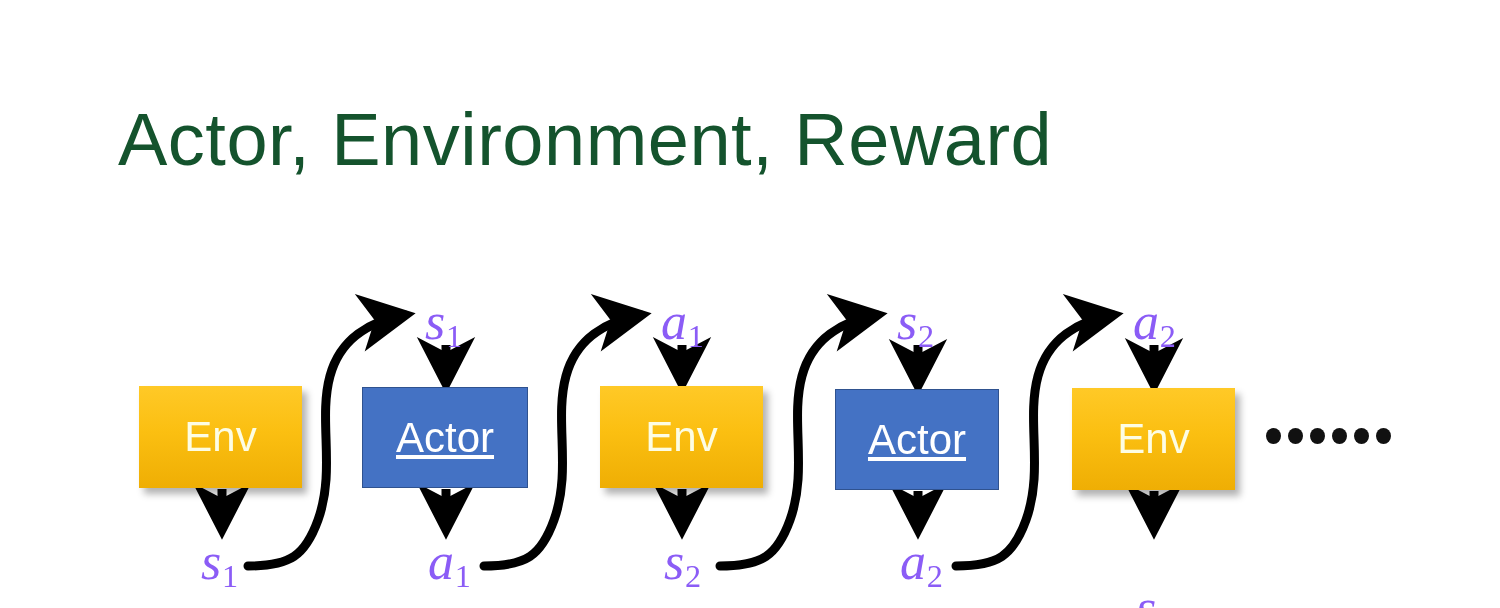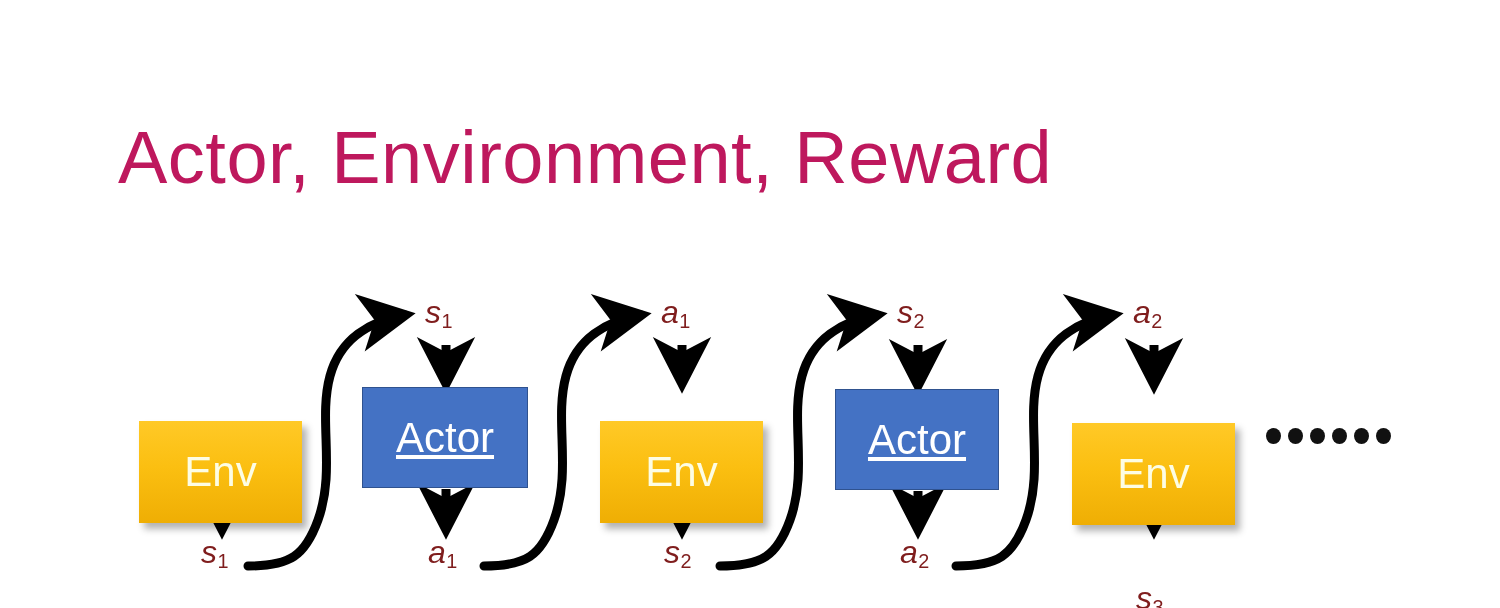--- a/index.html
+++ b/index.html
@@ -16,26 +16,26 @@
     width: 1500px;
     height: 608px;
     background: #ffffff;
     overflow: hidden;
   }
 
   
   #title {
     position: absolute;
     left: 118px;
-    top: 121px;
+    top: 103px;
     font-family: "Liberation Sans", sans-serif;
     font-size: 74px;
     font-weight: 300;
     letter-spacing: 0.5px;
-    color: #be185d;
+    color: #14532d;
     white-space: nowrap;
     line-height: 1.0;
   }
 
   
   #diagram {
     position: absolute;
     left: 0;
     top: 0;
     width: 1500px;
@@ -59,36 +59,35 @@
     box-sizing: border-box;
     font-family: "Liberation Sans", sans-serif;
     font-weight: 400;
     font-size: 42px;
     line-height: 1;
   }
   .node.env {
     background: linear-gradient(to bottom, #FFC927 0%, #FBBF11 45%, #EFAE04 100%);
     color: #FDFDE4;
     box-shadow: 5px 6px 7px rgba(0,0,0,0.30);
-    margin-top: 35px;
   }
   .node.actor {
     background: #4472C4;
     border: 1.5px solid #2F528F;
     color: #FFFFFF;
     text-decoration: underline;
   }
 
   
   .mlabel {
     position: absolute;
-    font-family: Liberation Sans, sans-serif;
+    font-family: Liberation Serif, serif;
     font-style: italic;
-    font-size: 32px;
-    color: #7f1d1d;
+    font-size: 52px;
+    color: #8b5cf6;
     white-space: nowrap;
     line-height: 1;
   }
   .mlabel sub {
     font-size: 0.62em;
     font-style: normal;
     vertical-align: -0.26em;
     margin-left: 0.02em;
   }
 

